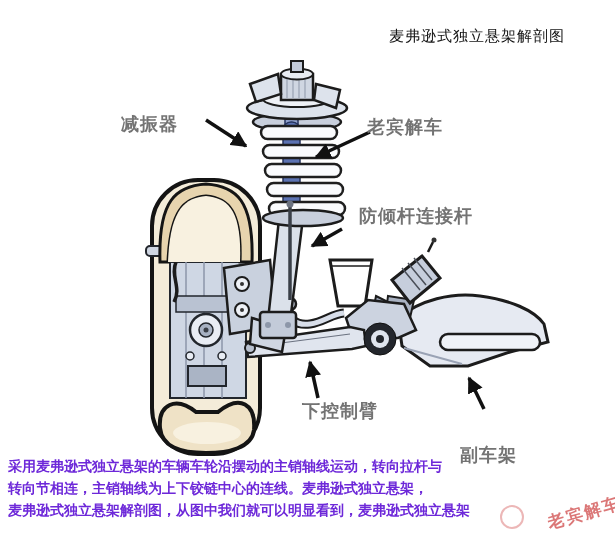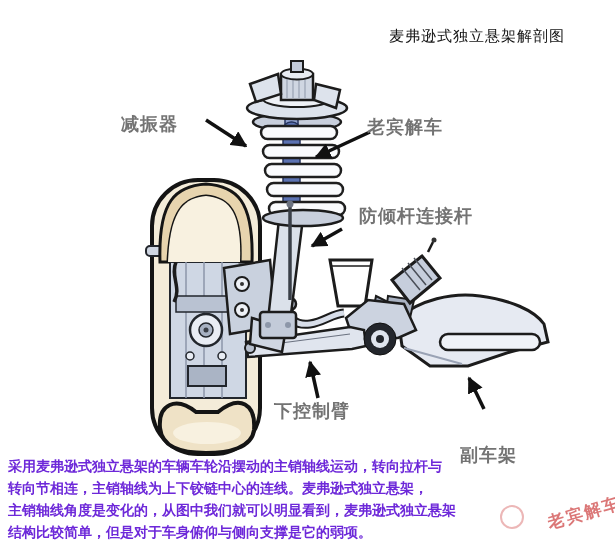--- a/index.html
+++ b/index.html
@@ -13,21 +13,21 @@
     position:absolute;left:389px;top:27px;
     font-size:15px;font-weight:400;color:#121212;letter-spacing:1px;white-space:nowrap;text-align:right;
   }
   .part-label{
     position:absolute;color:#737373;font-weight:600;font-size:18px;
     letter-spacing:1px;white-space:nowrap;
   }
   .lbl-shock{left:121px;top:112px;}
   .lbl-spring{left:367px;top:115px;}
   .lbl-stab{left:347px;top:204px;margin-left:12px;}
-  .lbl-arm{left:274px;top:399px;}
+  .lbl-arm{left:302px;top:399px;}
   .lbl-subframe{left:460px;top:411px;margin-top:32px;}
   .desc{
     position:absolute;left:8px;top:455px;color:#6d28d9;
     font-weight:700;font-size:14px;line-height:22px;
   }
   .desc .line{white-space:nowrap;height:22px;}
   .watermark{
     position:absolute;left:548px;top:512px;
     transform:rotate(-16deg);transform-origin:left center;
     color:rgba(213,95,95,0.85);font-size:17px;font-weight:700;
@@ -163,18 +163,17 @@
 
 <div class="part-label lbl-shock">减振器</div>
 <div class="part-label lbl-spring">老宾解车</div>
 <div class="part-label lbl-stab">防倾杆连接杆</div>
 <div class="part-label lbl-arm">下控制臂</div>
 <div class="part-label lbl-subframe">副车架</div>
 
 <div class="desc">
   <div class="line">采用麦弗逊式独立悬架的车辆车轮沿摆动的主销轴线运动，转向拉杆与</div>
   <div class="line">转向节相连，主销轴线为上下铰链中心的连线。麦弗逊式独立悬架，</div>
-  <div class="line">主销轴线角度是变化的，从图中我们就可以明显看到，麦弗逊式独立悬架</div>
-  <div class="line">结构比较简单，但是对于车身俯仰与侧向支撑是它的弱项。</div>
+  <div class="line">麦弗逊式独立悬架解剖图，从图中我们就可以明显看到，麦弗逊式独立悬架</div>
 </div>
 
 <div class="wm-stamp"></div>
 <div class="watermark">老宾解车</div>
 
 </body></html>

